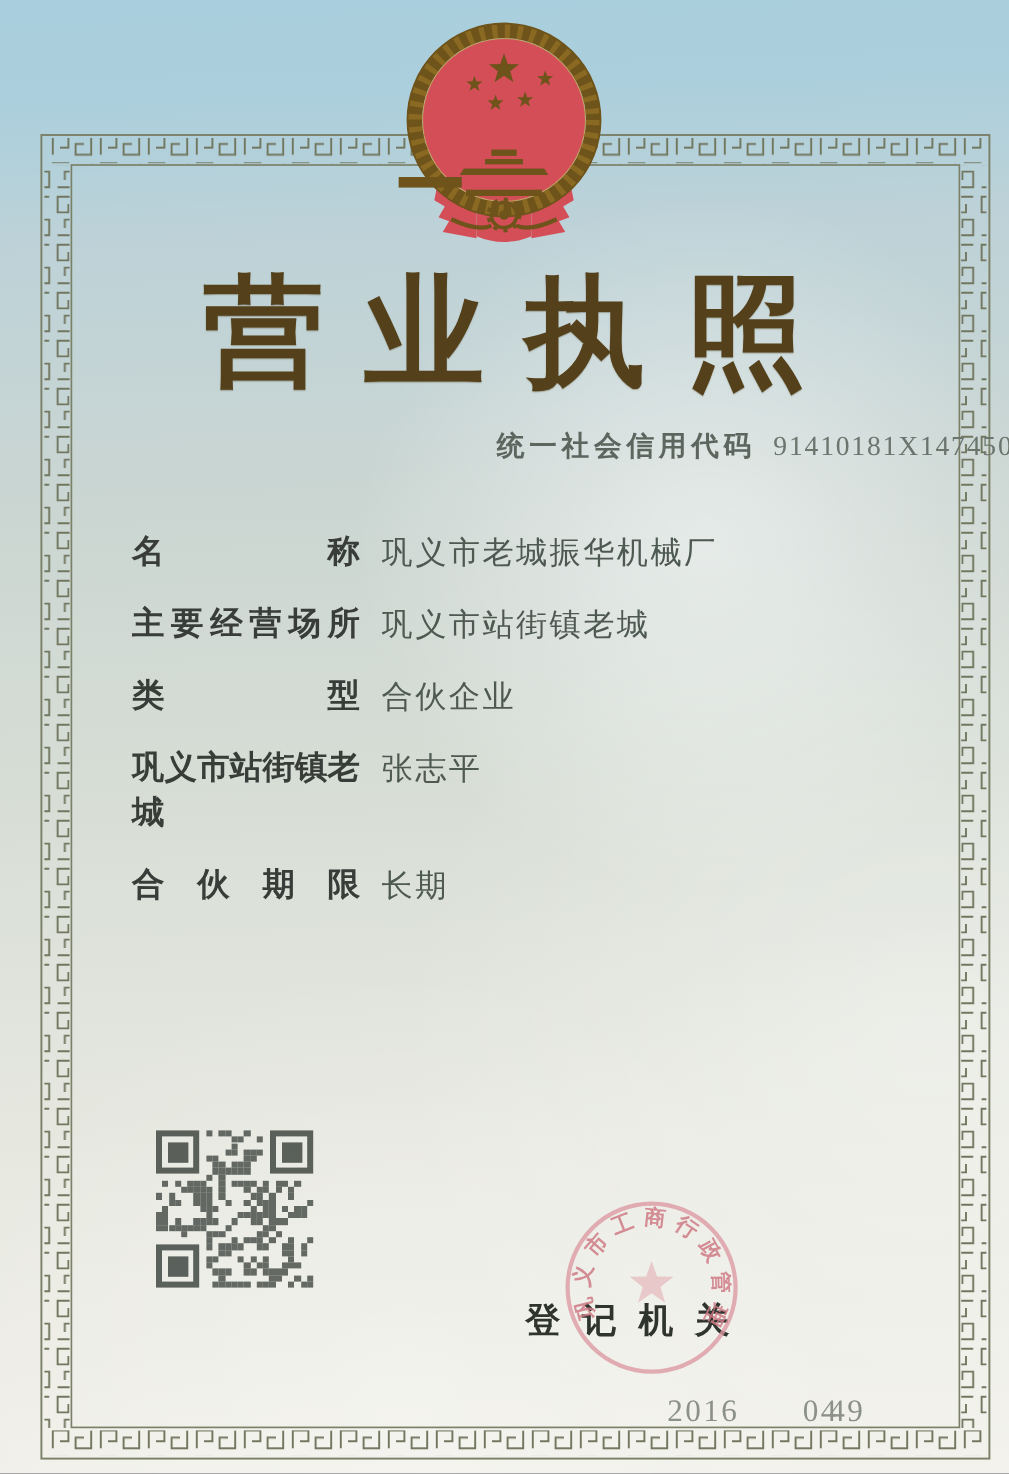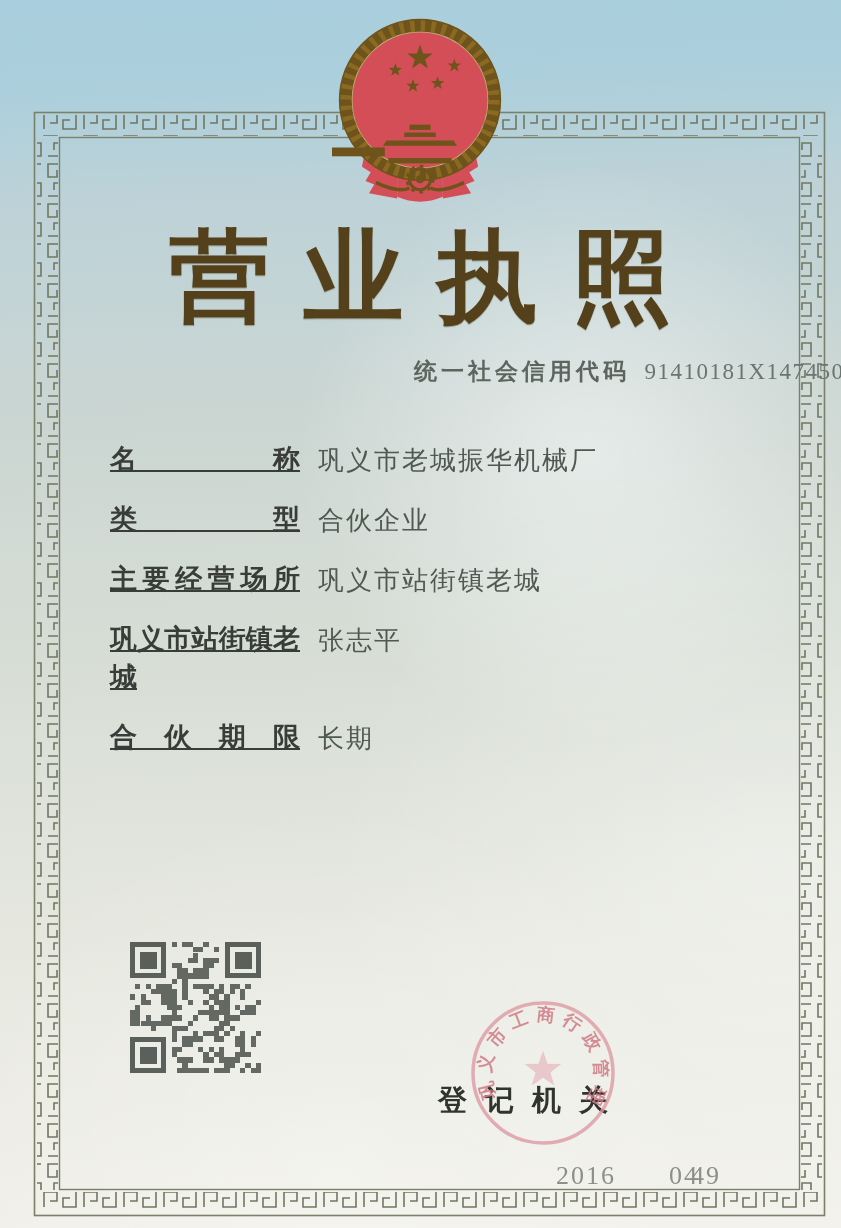--- a/index.html
+++ b/index.html
@@ -17,21 +17,21 @@
   .emblem{position:absolute;left:332px;top:12px;width:176px;z-index:3;}
   .title{position:absolute;top:211px;left:0;width:100%;text-align:center;z-index:2;
     font-size:100px;font-weight:bold;letter-spacing:34px;text-indent:34px;
     color:#54411b;text-shadow:0 1px 1px rgba(60,45,10,.35);}
   .credit{position:absolute;left:414px;top:356px;z-index:2;white-space:nowrap;}
   .credit .clabel{font-family:"Liberation Serif",serif;font-weight:bold;font-size:23px;letter-spacing:4px;color:#5c665f;}
   .credit .ccode{font-family:"Liberation Serif",serif;font-size:23px;letter-spacing:1.5px;color:#6b746d;margin-left:10px;}
   .fields{position:absolute;left:110px;top:440px;width:690px;z-index:2;}
   .row{display:flex;align-items:flex-start;margin-bottom:22px;}
   .flabel{flex:none;display:inline-block;width:190px;line-height:38px;
-    text-align:justify;text-align-last:justify;font-weight:bold;font-size:27px;color:#393d39;text-decoration:underline;}
+    text-align:justify;text-align-last:justify;font-weight:bold;font-size:27px;color:#393d39;}
   .fvalue{margin-left:18px;padding-top:4px;font-family:"Liberation Serif",serif;
     font-size:26px;line-height:33px;letter-spacing:2px;color:#4e5952;}
   .qr{position:absolute;left:130px;top:942px;width:131px;height:131px;z-index:2;}
   .qr i{position:absolute;width:5.3px;height:5.3px;background:#4b514c;opacity:.85;}
   .finder{position:absolute;width:26px;height:26px;border:5px solid #4b514c;opacity:.9;}
   .finder::after{content:'';position:absolute;inset:4.5px;background:#4b514c;}
   .finder.tl{left:0;top:0}.finder.tr{right:0;top:0}.finder.bl{left:0;bottom:0}
   .seal{position:absolute;left:458px;top:988px;width:170px;height:170px;z-index:4;}
   .reg-label{position:absolute;left:438px;top:1081px;z-index:3;
     font-weight:bold;font-size:29px;letter-spacing:18px;color:#30342f;}
@@ -104,26 +104,26 @@
     <span class="clabel">统一社会信用代码</span>
     <span class="ccode">91410181X14745070J</span>
   </div>
 
   <div class="fields">
     <div class="row">
       <span class="flabel">名称</span>
       <span class="fvalue">巩义市老城振华机械厂</span>
     </div>
     <div class="row">
+      <span class="flabel">主要经营场所</span>
+      <span class="fvalue">巩义市站街镇老城</span>
+    </div>
+    <div class="row">
       <span class="flabel">类型</span>
       <span class="fvalue">合伙企业</span>
-    </div>
-    <div class="row">
-      <span class="flabel">主要经营场所</span>
-      <span class="fvalue">巩义市站街镇老城</span>
     </div>
     <div class="row">
       <span class="flabel">巩义市站街镇老城</span>
       <span class="fvalue">张志平</span>
     </div>
     <div class="row">
       <span class="flabel">合伙期限</span>
       <span class="fvalue">长期</span>
     </div>
     <div class="row">

